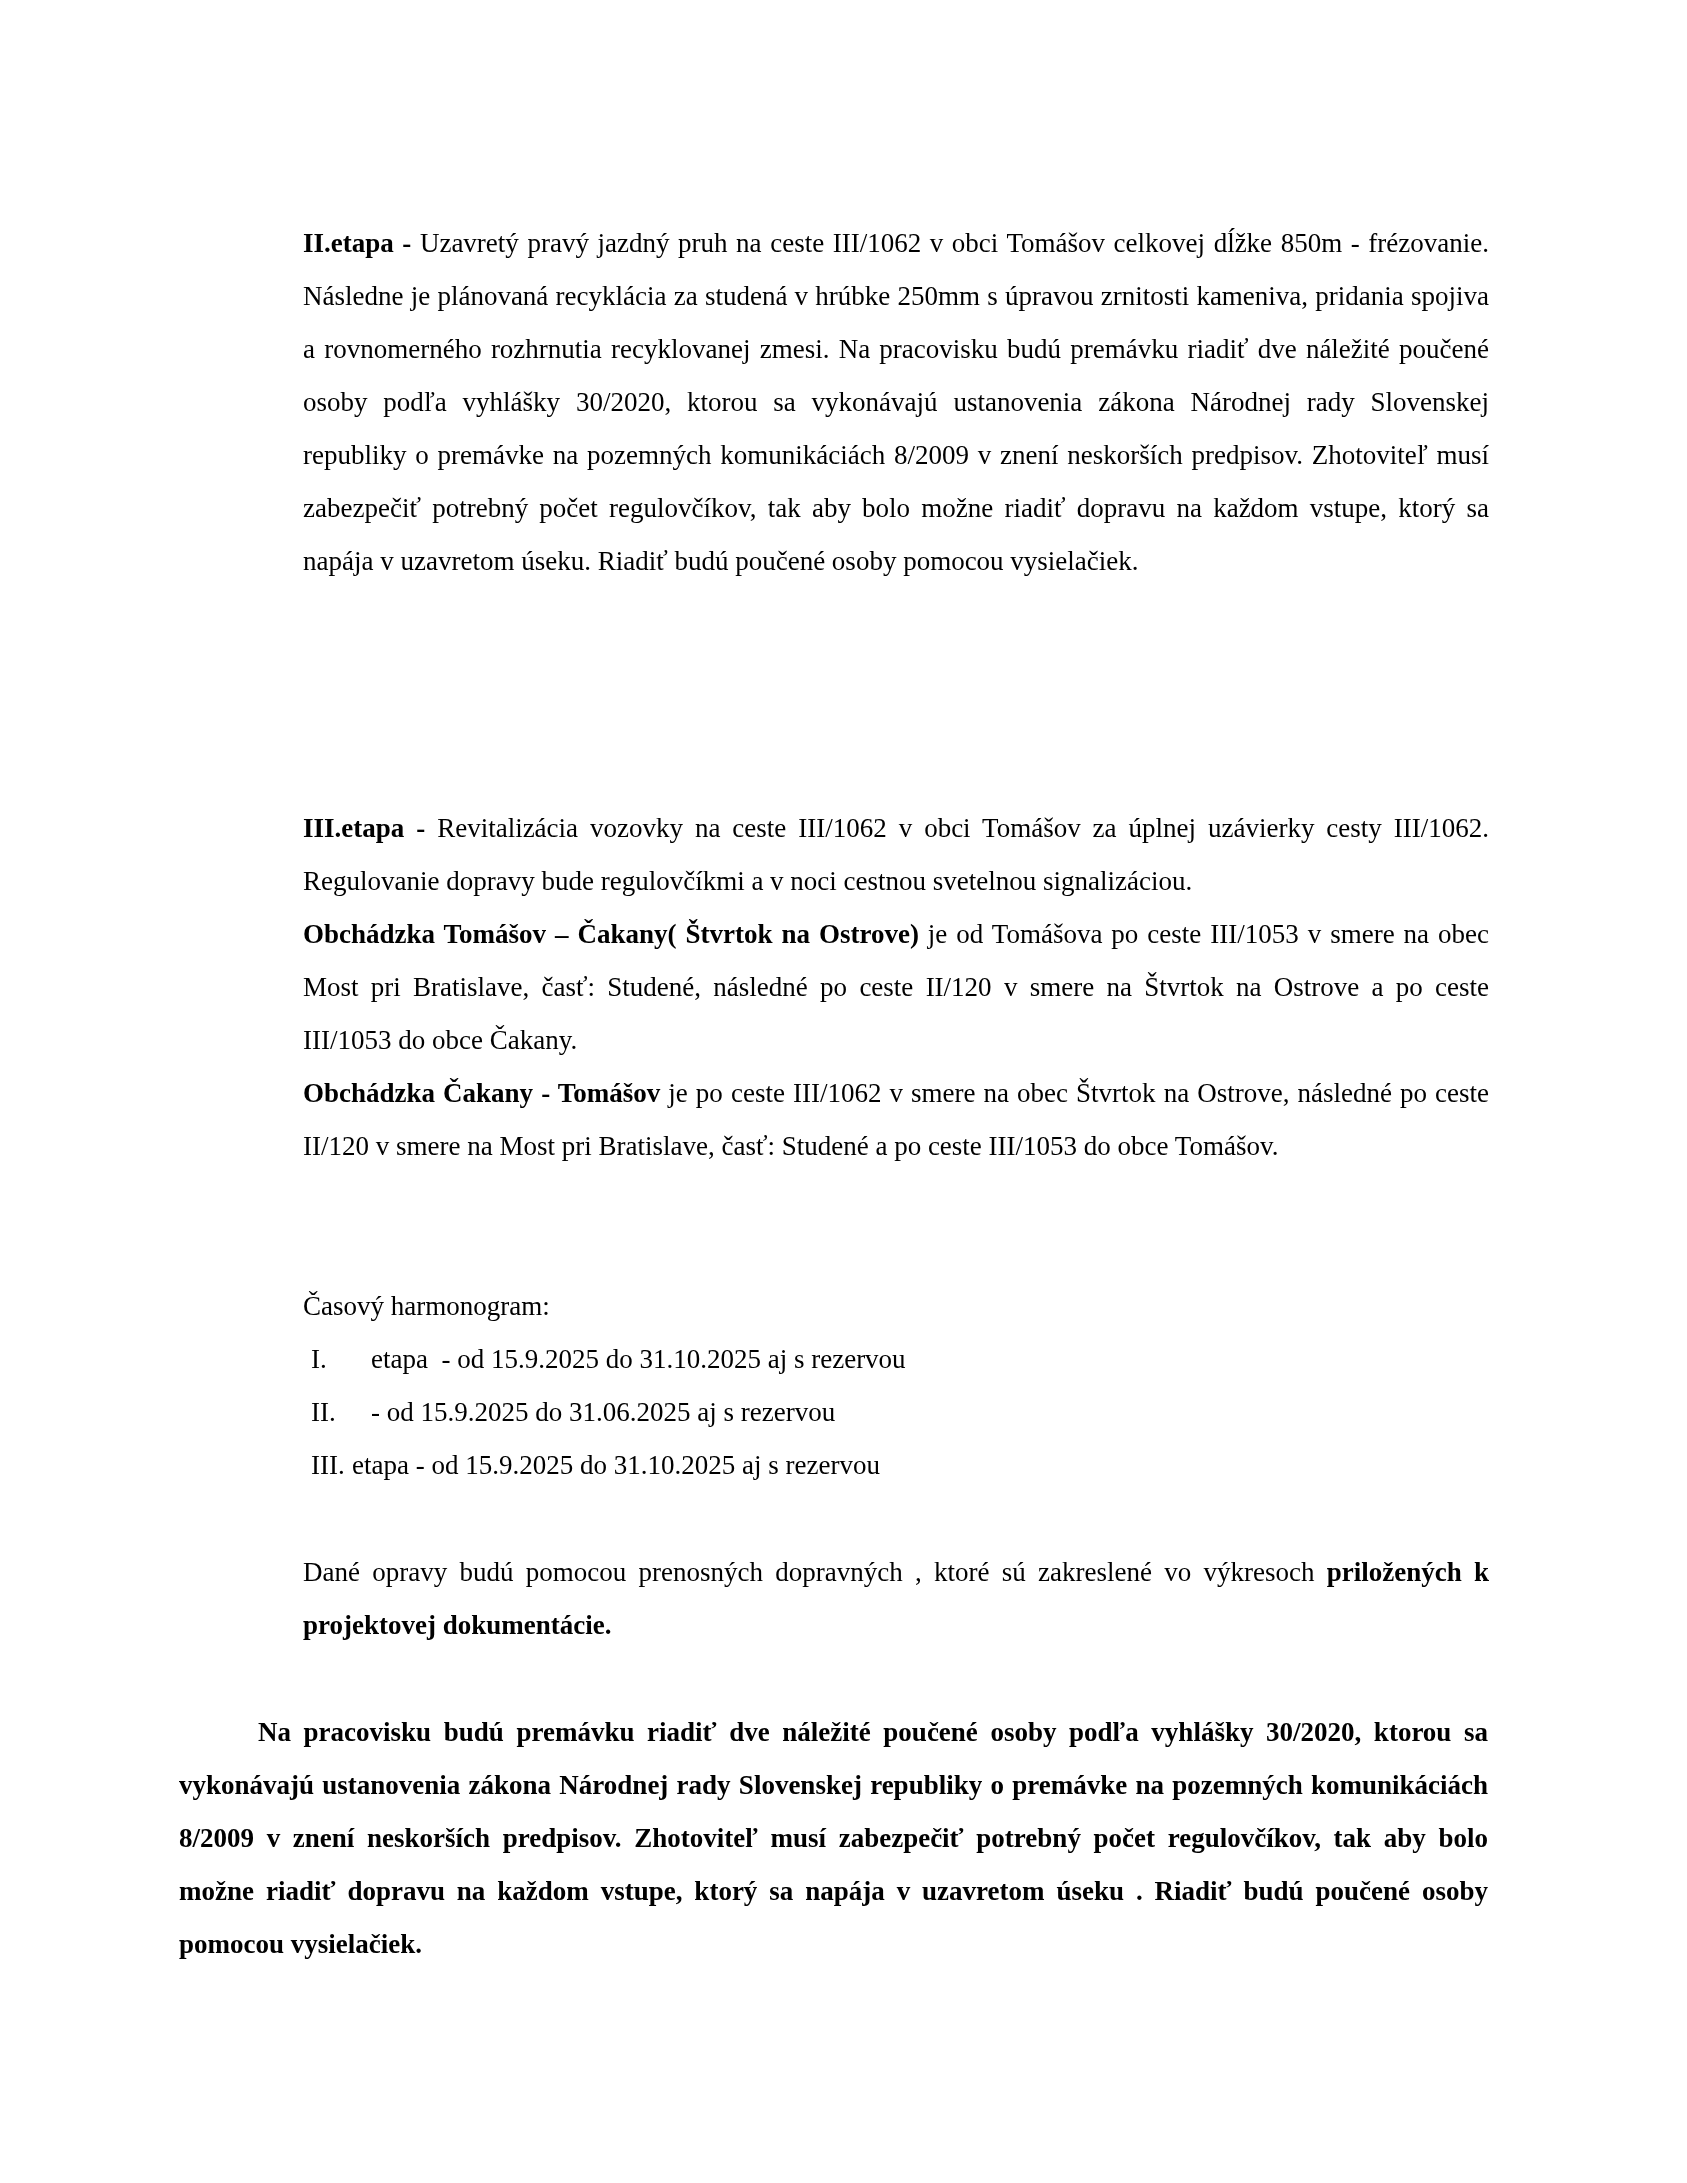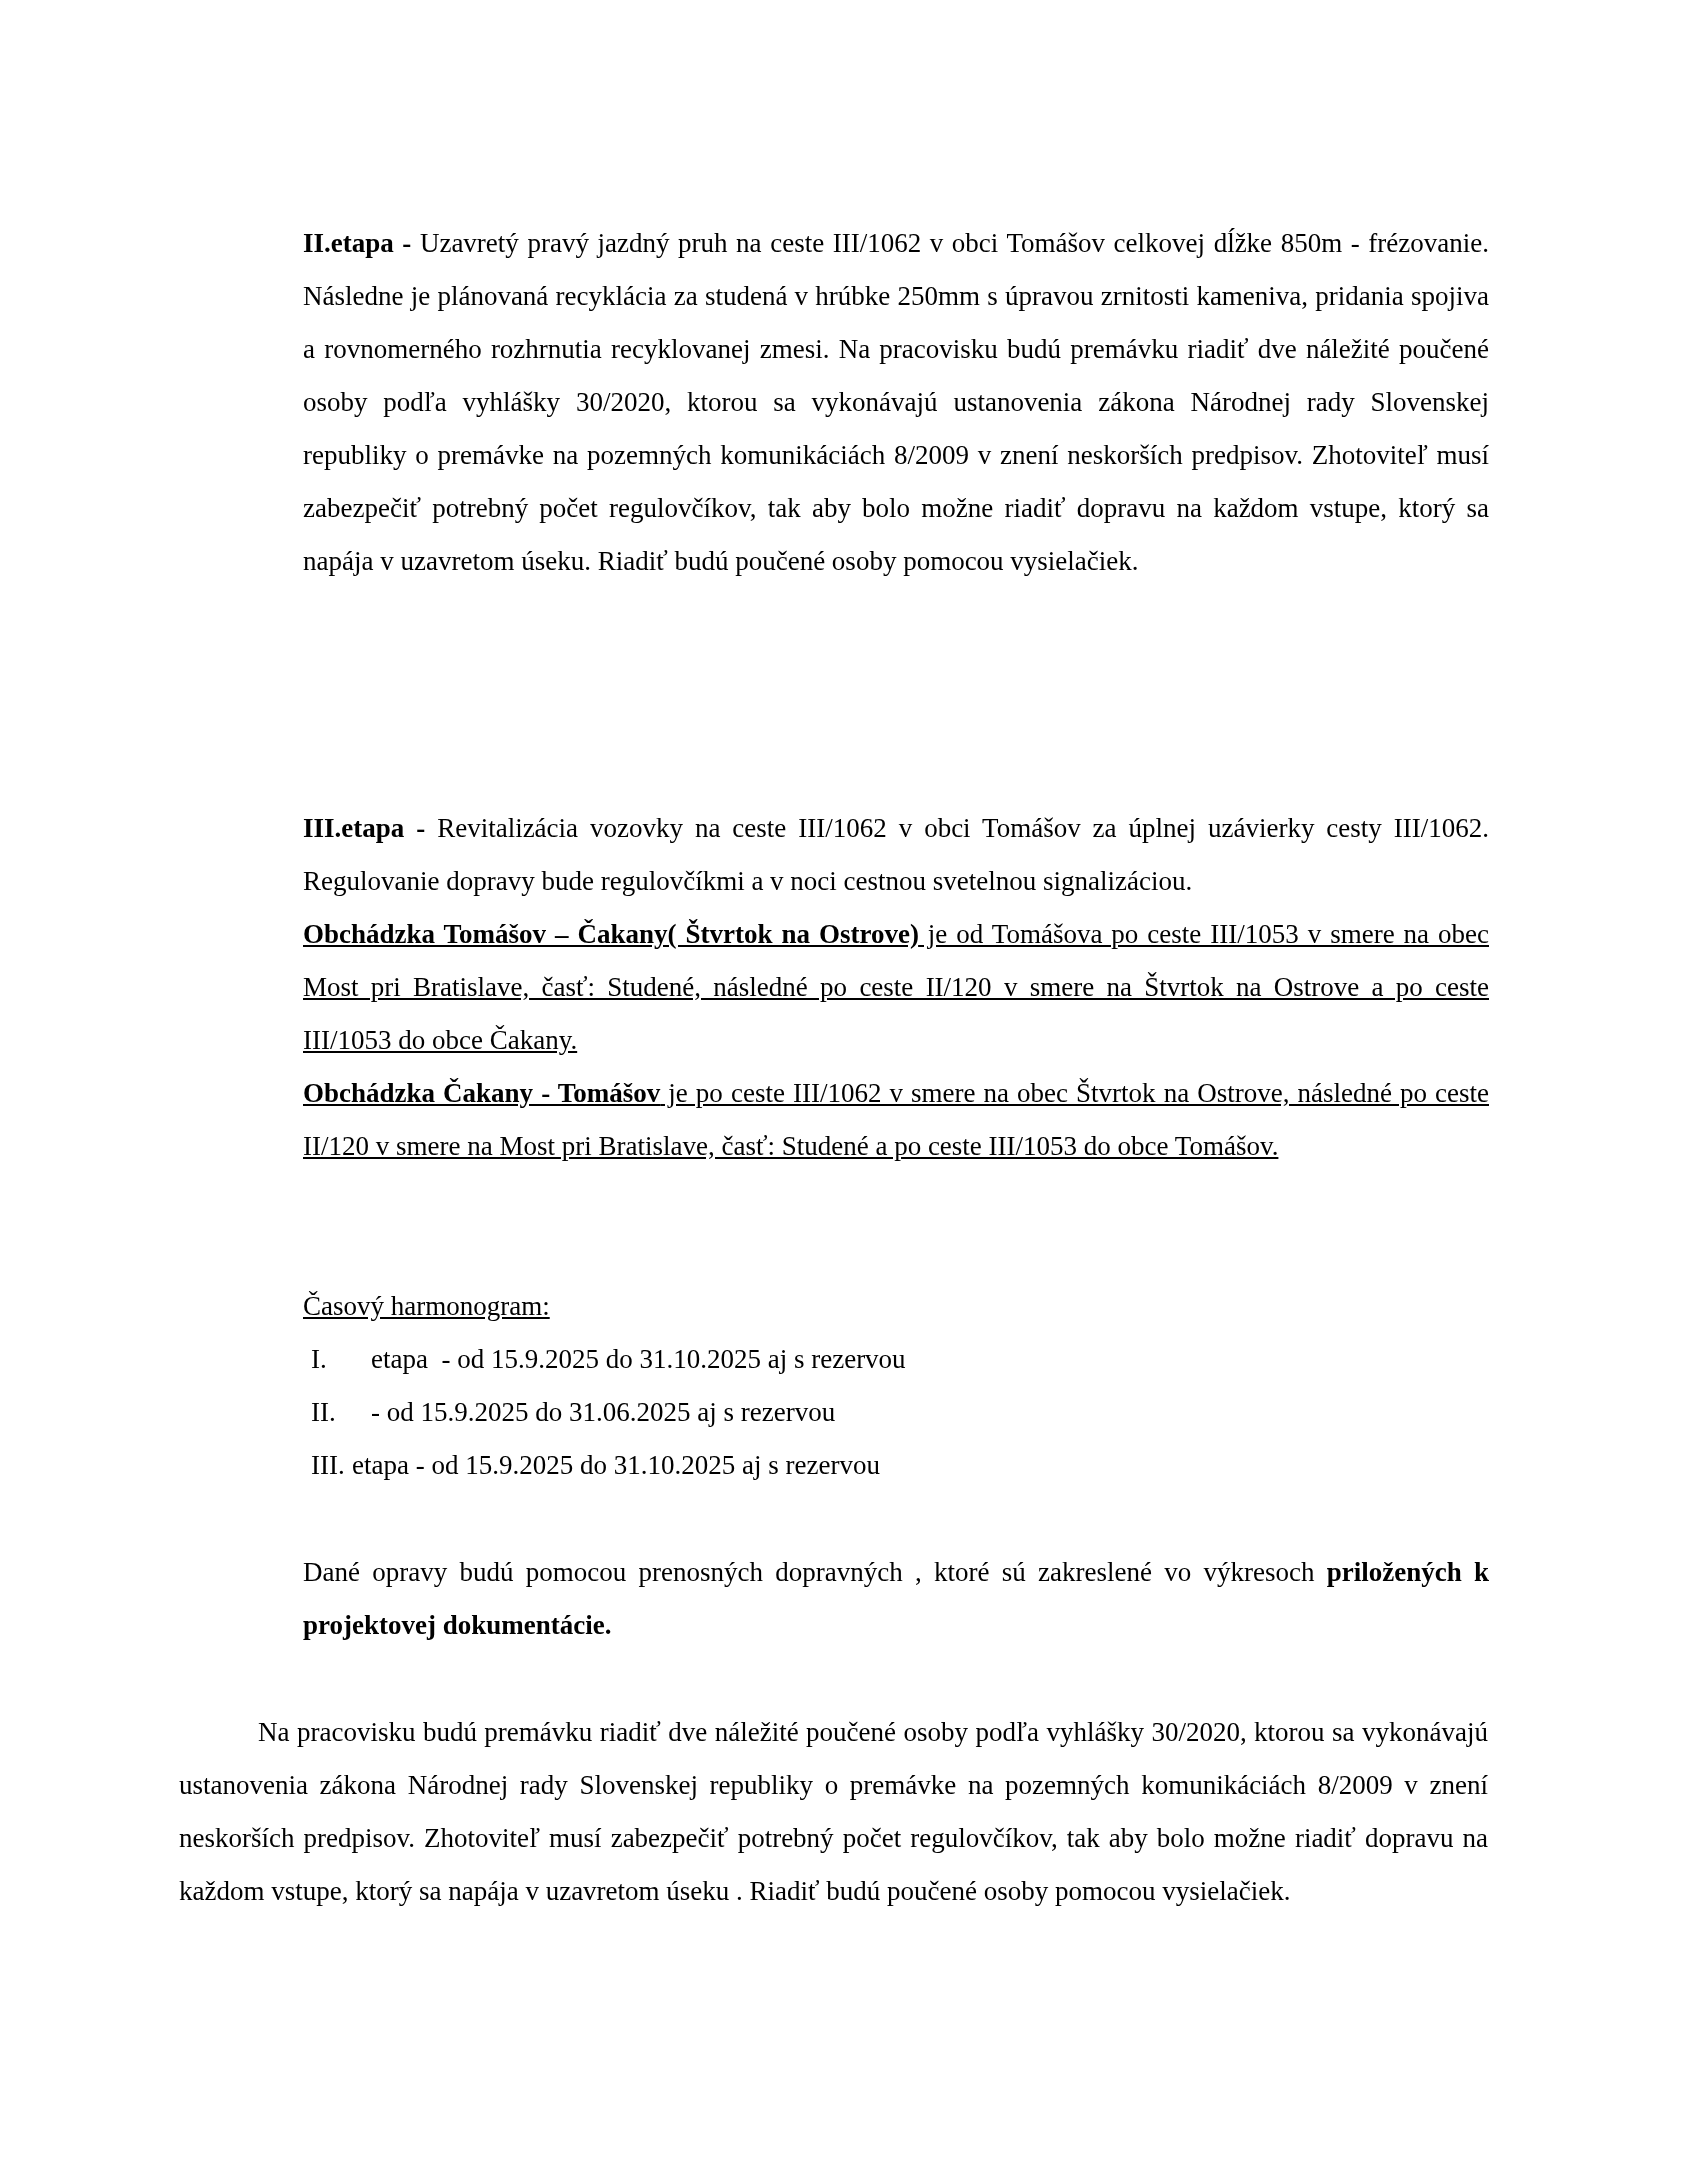--- a/index.html
+++ b/index.html
@@ -3,25 +3,25 @@
 <meta charset="utf-8">
 <style>
   html, body { margin: 0; padding: 0; background: #ffffff; }
   body { width: 1687px; height: 2183px; position: relative; overflow: hidden;
          font-family: "Liberation Serif", "DejaVu Serif", serif; color: #000000; }
   .page { position: absolute; left: 0; top: 4px; width: 1687px; height: 2183px; background: #ffffff; }
   .block { position: absolute; font-size: 27px; line-height: 53px; }
   .just { text-align: justify; text-align-last: left; }
   .main { left: 303px; width: 1186px; }
   b, .b { font-weight: bold; }
-  .line { display: block; text-decoration: underline; }
+  .line { display: block; }
   .list-row { display: block; white-space: pre; margin-left: 8px; }
   .list-num { display: inline-block; width: 60px; }
   .list-num.tight { width: auto; margin-right: 7.3px; }
-  .wide { left: 179px; width: 1309px; font-weight: normal; }
+  .wide { left: 179px; width: 1309px; font-weight: bold; }
   .indent { text-indent: 79px; }
 </style>
 </head>
 <body>
 
 <div class="page">
 
   <div class="block main just" style="top:213px;">
     <b>II.etapa -</b><span> Uzavretý pravý jazdný pruh na ceste III/1062 v obci Tomášov celkovej dĺžke 850m - frézovanie. Následne  je plánovaná  recyklácia za studená v hrúbke 250mm s úpravou zrnitosti kameniva, pridania spojiva  a rovnomerného rozhrnutia recyklovanej zmesi. Na pracovisku budú premávku riadiť dve náležité poučené osoby podľa vyhlášky 30/2020, ktorou sa vykonávajú ustanovenia zákona Národnej rady Slovenskej republiky o premávke na pozemných komunikáciách 8/2009 v znení neskorších predpisov. Zhotoviteľ musí zabezpečiť potrebný počet regulovčíkov, tak aby bolo možne riadiť dopravu na každom vstupe, ktorý sa napája v uzavretom úseku. Riadiť budú poučené osoby pomocou vysielačiek.</span>
   </div>

